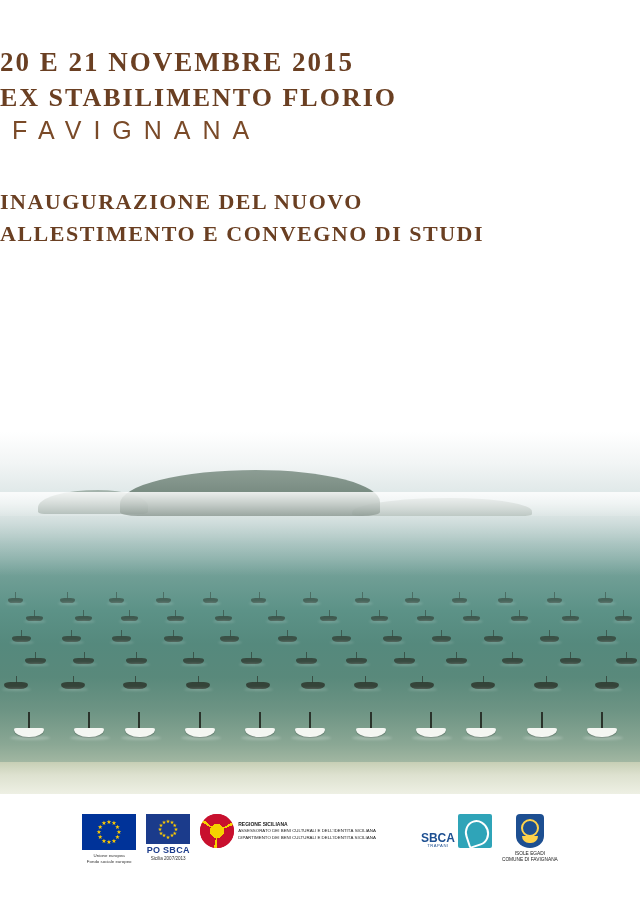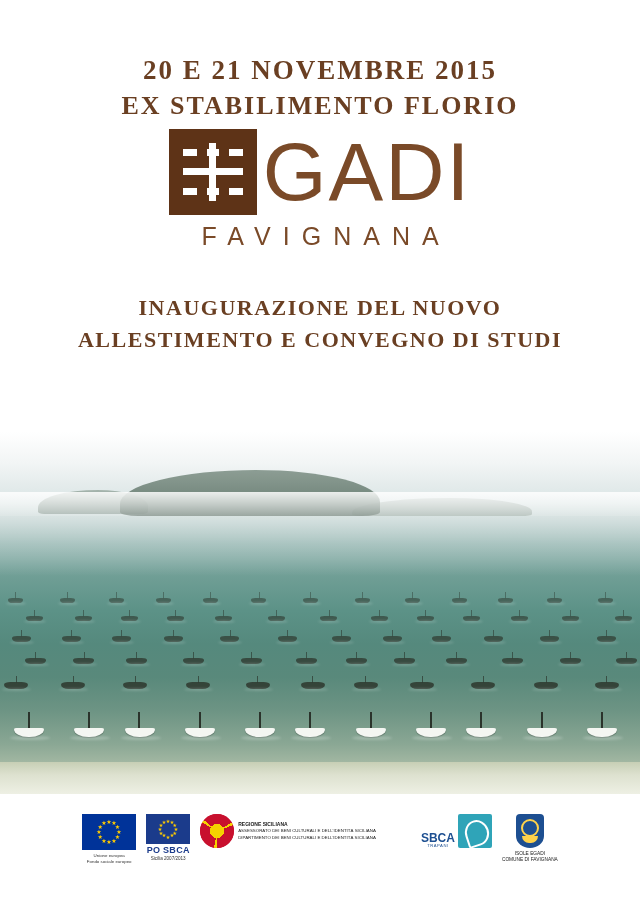--- a/index.html
+++ b/index.html
@@ -17,24 +17,24 @@
     position: relative;
     width: 640px;
     height: 908px;
     background: #ffffff;
     overflow: hidden;
   }
 
   
   .top-text {
     position: absolute;
-    top: 8px;
+    top: 0;
     left: 0;
     width: 640px;
-    text-align: center;
+    text-align: left;
     z-index: 5;
   }
   .date-line,
   .venue-line {
     font-family: "Liberation Serif", serif;
     font-weight: bold;
     color: #6a3f22;
     letter-spacing: 2px;
   }
   .date-line {
@@ -488,33 +488,20 @@
 </style>
 </head>
 <body>
 
 <div class="poster">
 
   <div class="top-text">
     <div class="date-line">20 E 21 NOVEMBRE 2015</div>
     <div class="venue-line">EX STABILIMENTO FLORIO</div>
 
-    <div class="logo-row">
-      <div class="logo-mark">
-        <div class="bar b1"></div>
-        <div class="bar b2"></div>
-        <div class="bar b3"></div>
-        <div class="vl"></div>
-        <div class="cut-l"></div>
-        <div class="cut-r"></div>
-        <div class="cut-l2"></div>
-        <div class="cut-r2"></div>
-      </div>
-      <div class="logo-word">GADI</div>
-    </div>
 
     <div class="island-line">FAVIGNANA</div>
 
     <div class="event-line1">INAUGURAZIONE DEL NUOVO</div>
     <div class="event-line2">ALLESTIMENTO E CONVEGNO DI STUDI</div>
   </div>
 
   <div class="scene">
     <div class="sky"></div>
     <div class="island3"></div>

